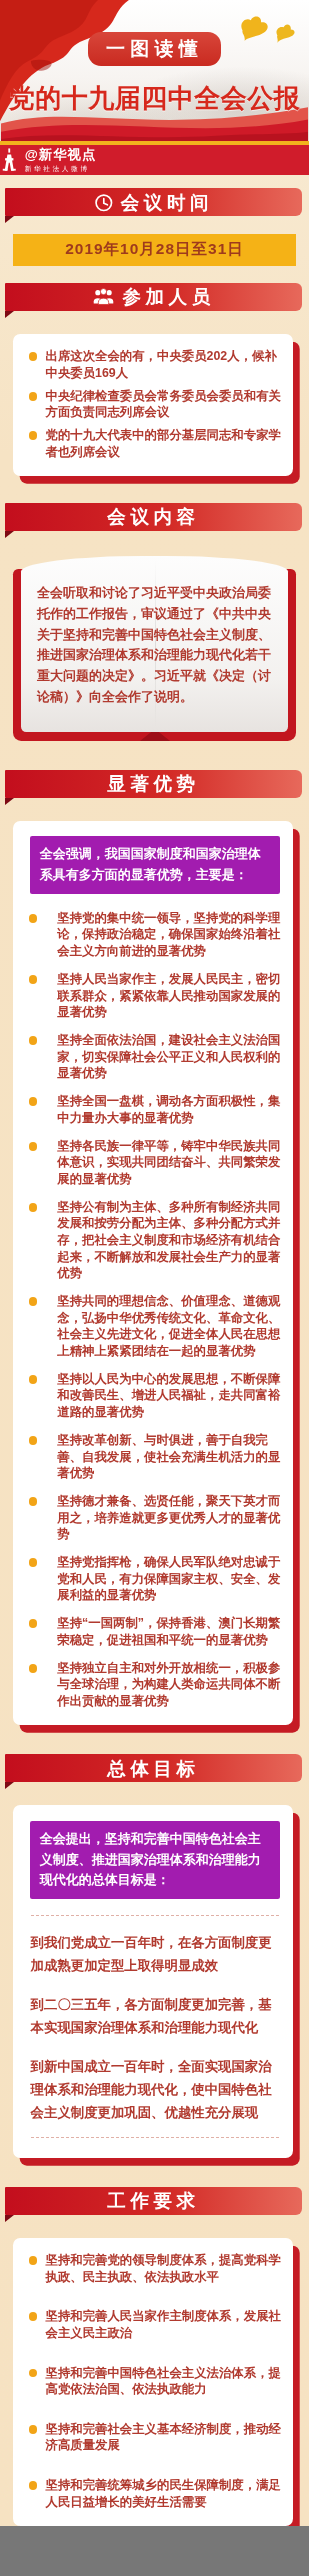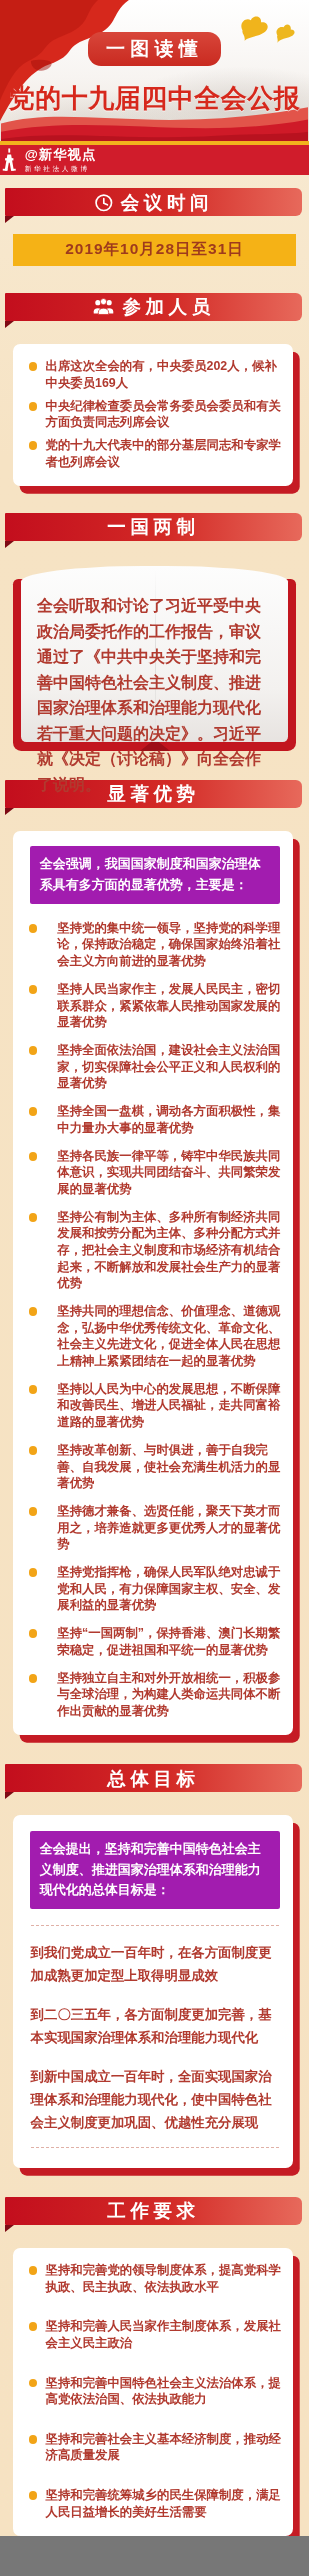--- a/index.html
+++ b/index.html
@@ -56,21 +56,21 @@
   .book{position:relative;margin:25px 13px 0;height:185px;}
   .book-cover{position:absolute;left:0;right:0;top:13.4px;bottom:0;background:#c2161f;border-radius:5.2px 5.2px 8.2px 8.2px;}
   .book-cover::after{content:'';position:absolute;left:50%;bottom:0;transform:translateX(-50%);
     width:0;height:0;border-left:15.5px solid transparent;border-right:15.5px solid transparent;
     border-bottom:12.4px solid #9d0e17;}
   .book-pages{position:absolute;left:8.2px;right:8.2px;top:0;bottom:9.3px;
     background:linear-gradient(180deg,#fdfdfd 0%,#f3f1ef 70%,#e7e3e0 100%);
     border-radius:46% 46% 5.2px 5.2px / 15.5px 15.5px 5.2px 5.2px;}
   .book-pages::after{content:'';position:absolute;left:50%;top:3.1px;bottom:4.1px;width:1px;
     background:linear-gradient(180deg,transparent,rgba(0,0,0,.10),transparent);}
-  .book-text{position:absolute;left:24px;right:23px;top:27px;color:#b13a2f;font-size:16px;
+  .book-text{position:absolute;left:24px;right:23px;top:27px;color:#b13a2f;font-size:13px;
     line-height:1.6;font-weight:600;z-index:2;}
 
   
   .dashed{border:none;border-top:1px dashed #e0b0a6;margin:13.4px 2.1px 15.5px;}
   ul.plist{list-style:none;margin:0;padding:0;}
   .goal-para{color:#b13a2f;font-size:13.4px;line-height:1.72;font-weight:600;margin:0 2.1px 15.5px;}
   ul.plist .goal-para:last-child{margin-bottom:3.1px;}
 </style>
 </head>
 <body>
@@ -118,21 +118,21 @@
     <svg class="ricon" width="19.6" height="19.6" viewBox="0 0 38 38">
       <circle cx="19" cy="19" r="15" fill="none" stroke="#fff" stroke-width="3.2"></circle>
       <path d="M19,11 L19,20 L26,23" fill="none" stroke="#fff" stroke-width="3.2" stroke-linecap="round"></path>
     </svg>
     <span class="rtitle">会议时间</span>
   </div>
   <div class="date-box">
     <span>2019年10月28日至31日</span>
   </div>
 
-  <div style="margin-top:27px;" class="ribbon">
+  <div style="margin-top:17px;" class="ribbon">
     <svg class="ricon" width="23" height="17.5" viewBox="0 0 44 34">
       <circle cx="11" cy="9" r="5" fill="#fff"></circle>
       <path d="M3,26 C3,18 19,18 19,26 L19,30 L3,30 Z" fill="#fff"></path>
       <circle cx="33" cy="9" r="5" fill="#fff"></circle>
       <path d="M25,26 C25,18 41,18 41,26 L41,30 L25,30 Z" fill="#fff"></path>
       <circle cx="22" cy="7" r="6" fill="#fff" stroke="#d32a26" stroke-width="1.5"></circle>
       <path d="M12,28 C12,17 32,17 32,28 L32,32 L12,32 Z" fill="#fff" stroke="#d32a26" stroke-width="1.5"></path>
     </svg>
     <span class="rtitle">参加人员</span>
   </div>
@@ -147,21 +147,21 @@
           <span class="item-text">中央纪律检查委员会常务委员会委员和有关方面负责同志列席会议</span>
         </li>
         <li class="bullet-item">
           <span class="dot"></span>
           <span class="item-text">党的十九大代表中的部分基层同志和专家学者也列席会议</span>
         </li>
       </ul>
   </div>
 
   <div style="margin-top:27px;" class="ribbon">
-    <span class="rtitle">一国两制</span>
+    <span class="rtitle">会议内容</span>
   </div>
   <div class="book">
     <div class="book-cover"></div>
     <div class="book-pages"></div>
     <div class="book-text">全会听取和讨论了习近平受中央政治局委托作的工作报告，审议通过了《中共中央关于坚持和完善中国特色社会主义制度、推进国家治理体系和治理能力现代化若干重大问题的决定》。习近平就《决定（讨论稿）》向全会作了说明。</div>
   </div>
 
   <div style="margin-top:29px;" class="ribbon">
     <span class="rtitle">显著优势</span>
   </div>

